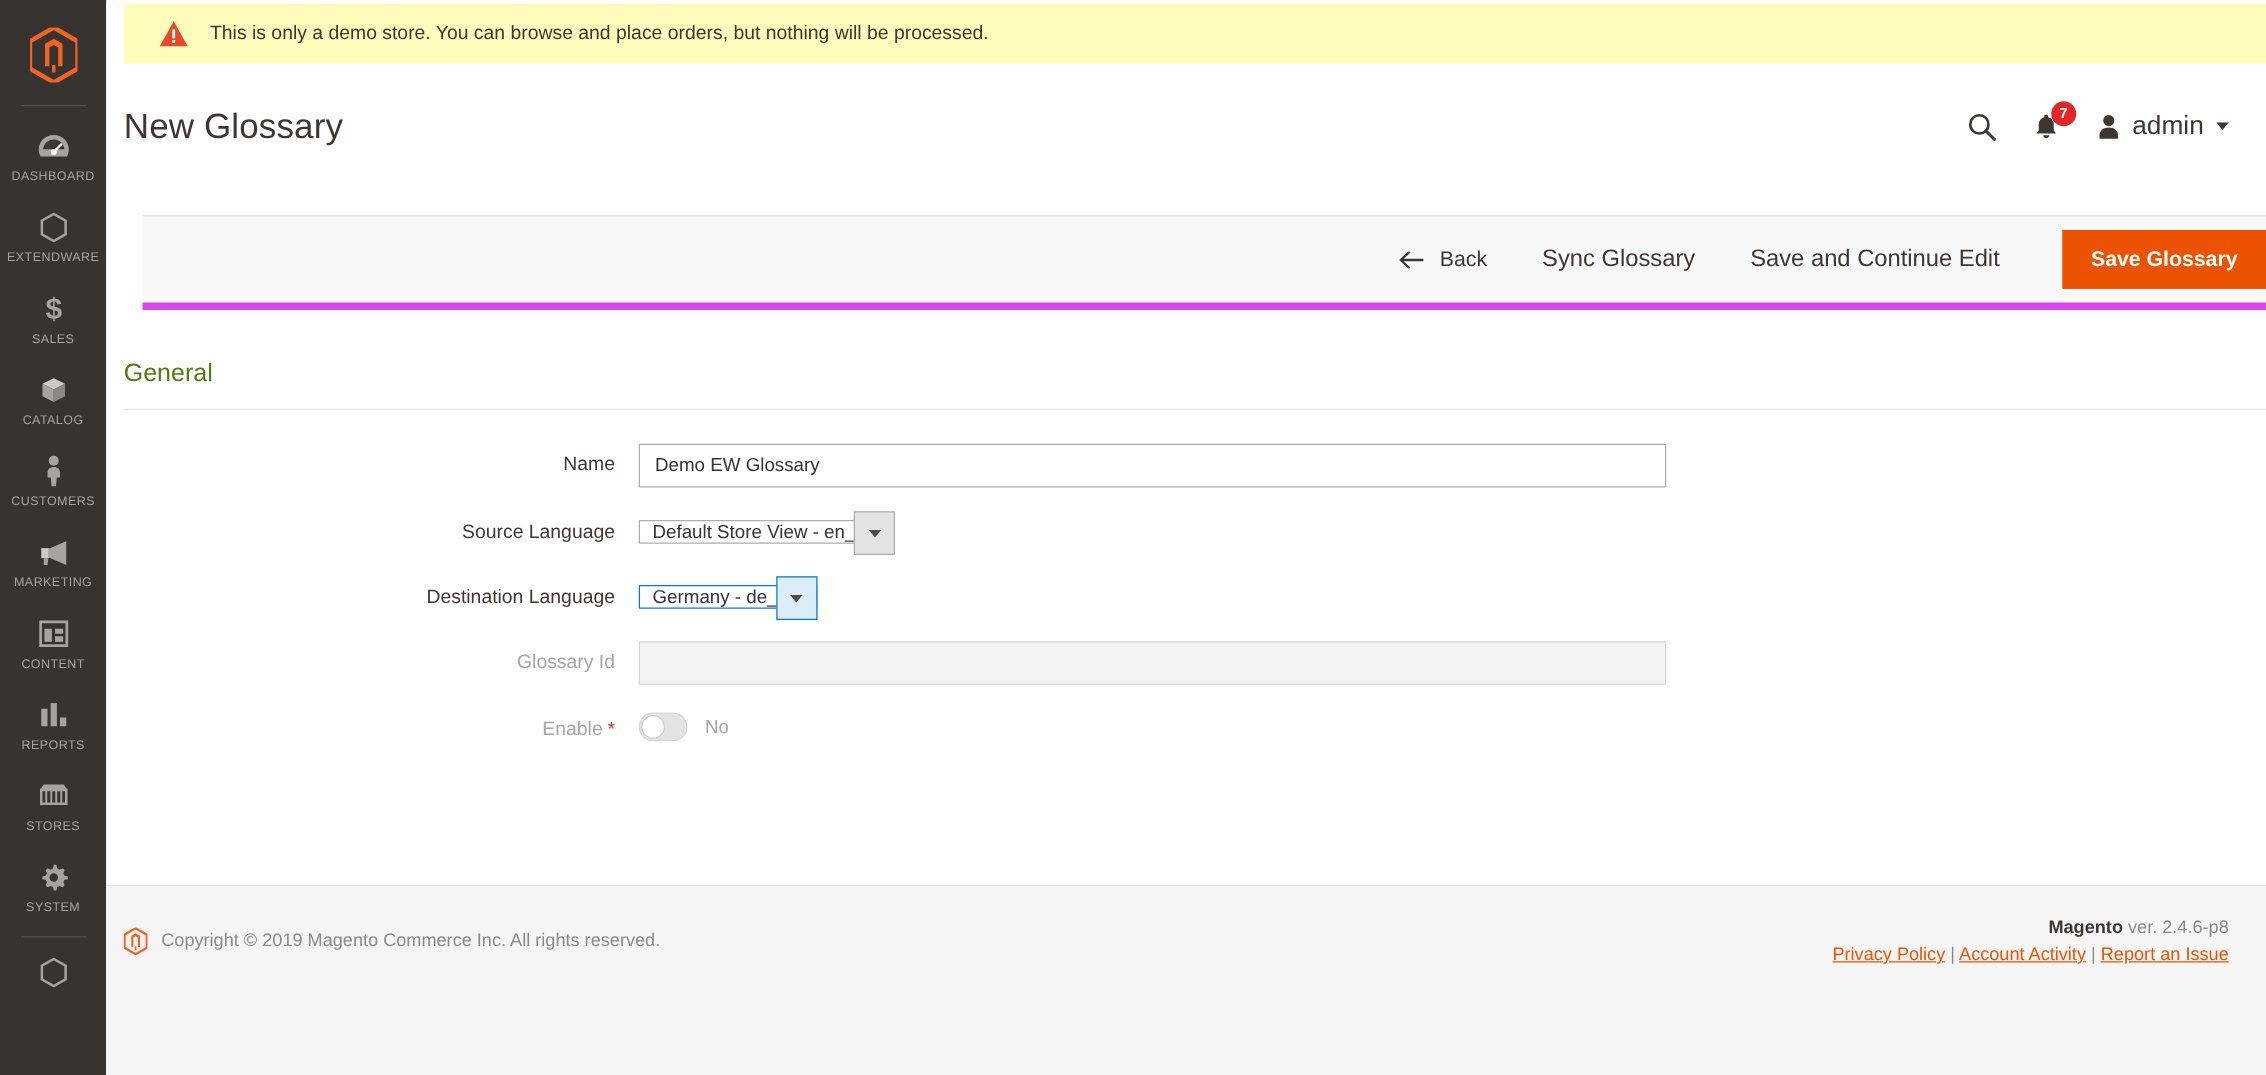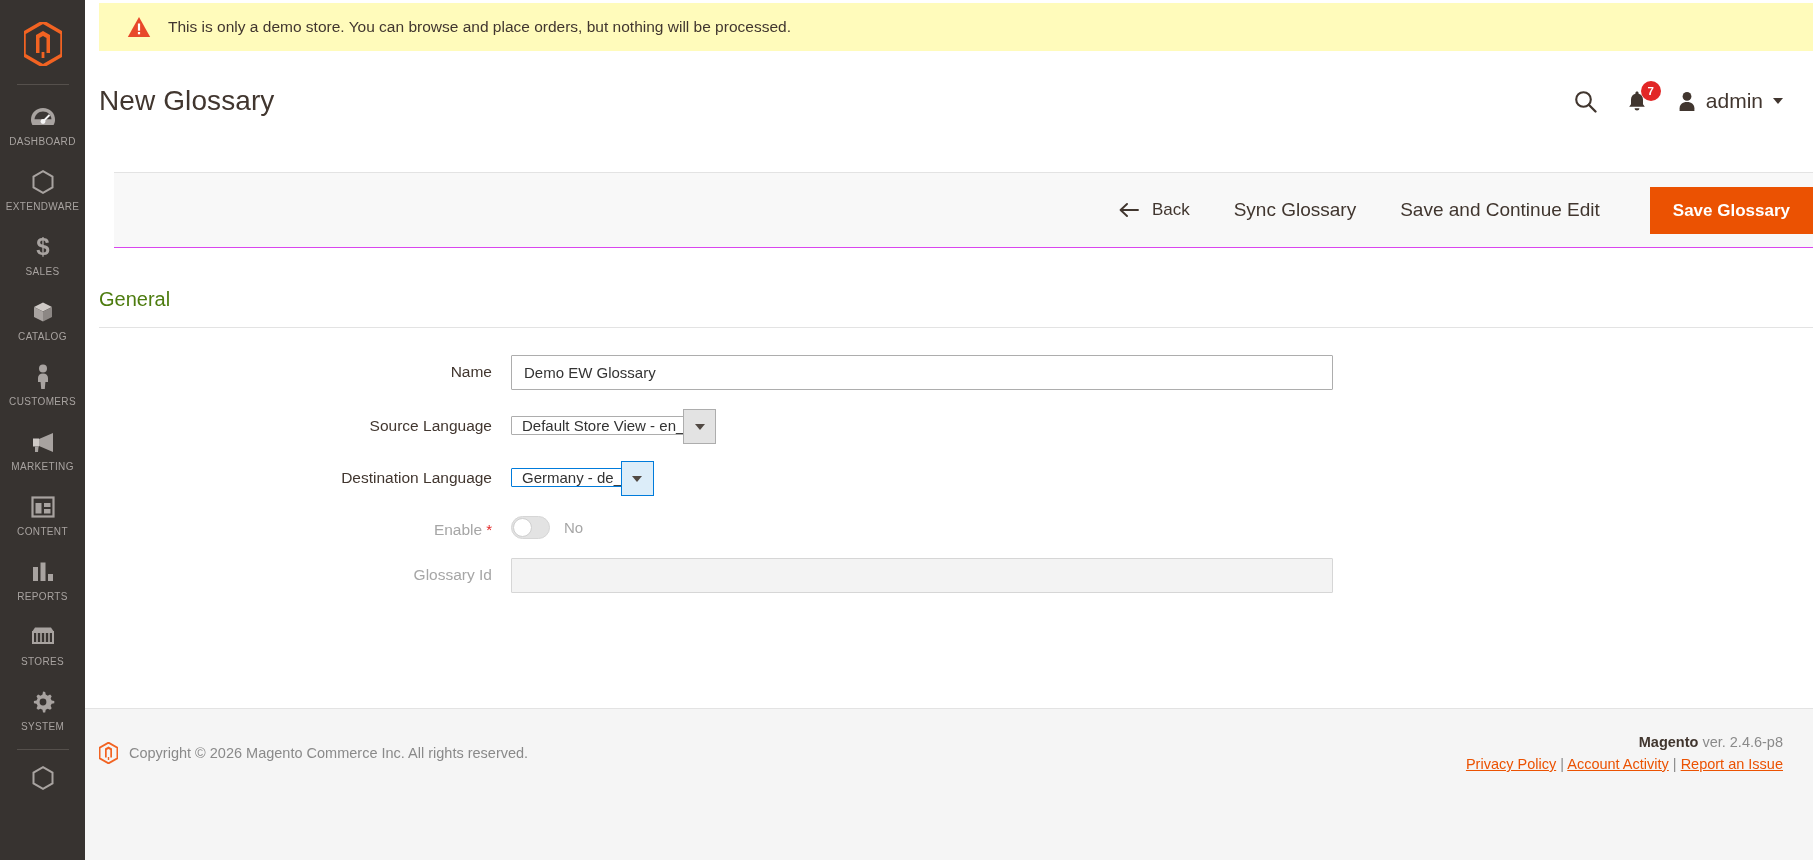--- a/index.html
+++ b/index.html
@@ -77,21 +77,21 @@
   .admin-wrap { display: flex; align-items: center; gap: 9px; cursor: pointer; }
   .admin-name { font-size: 21px; color: #41362f; }
   .caret-down {
     width: 0; height: 0; border-left: 5px solid transparent; border-right: 5px solid transparent;
     border-top: 6px solid #41362f; margin-left: 1px;
   }
 
   
   .action-bar {
     position: absolute; top: 172px; left: 29px; width: 1699px; height: 76px;
-    background: #f8f8f8; border-top: 1px solid #e3e3e3; border-bottom: 1px solid #d946ef;
+    background: #f8f8f8; border-top: 1px solid #e3e3e3; border-bottom: 6px solid #d946ef;
     display: flex; align-items: center; justify-content: flex-end;
   }
   .btn-back {
     display: flex; align-items: center; gap: 13px;
     font-size: 17px; color: #41362f; cursor: pointer; background: none; border: none;
     font-family: "Liberation Sans", sans-serif; padding: 0 22px;
   }
   .arrow-left { width: 20px; height: 14px; display:block; }
   .btn-link {
     font-size: 19px; color: #41362f; cursor: pointer; background: none; border: none;
@@ -392,50 +392,50 @@
           <span class="select-shell focused">
             <span class="select-box">Germany - de_DE</span>
             <span class="select-arrow">
                 <i></i>
               </span>
           </span>
         </div>
       </div>
 
       <div class="field-row">
+        <div class="field-label muted">Glossary Id</div>
+        <div class="field-ctl">
+          <input class="text-input readonly" type="text" readonly="" value="" style="">
+        </div>
+      </div>
+
+      <div class="field-row">
         <div class="field-label muted">
           <span>Enable</span><span class="req-star">*</span>
         </div>
         <div class="field-ctl">
           <div class="toggle-row">
             <div class="toggle">
                 <span class="knob"></span>
               </div>
             <span class="toggle-text">No</span>
           </div>
         </div>
       </div>
 
-      <div class="field-row">
-        <div class="field-label muted">Glossary Id</div>
-        <div class="field-ctl">
-          <input class="text-input readonly" type="text" readonly="" value="" style="">
-        </div>
-      </div>
-
     </form>
 
     <div class="footer">
       <div class="footer-left">
         <svg class="foot-logo" viewBox="0 0 19 22">
           <path d="M9.5 .6 L18.4 5.8 L18.4 16.2 L9.5 21.4 L.6 16.2 L.6 5.8 Z" fill="none" stroke="#f26322" stroke-width="1.8"></path>
           <path d="M9.5 4.6 L13 6.6 L13 15.5 L11.3 15.5 L11.3 7.9 L9.5 6.9 L7.7 7.9 L7.7 15.5 L6 15.5 L6 6.6 Z" fill="#f26322"></path>
           <rect x="8.8" y="15" width="1.4" height="3" fill="#f26322"></rect>
         </svg>
-        <span class="copyright">Copyright © 2026 Magento Commerce Inc. All rights reserved.</span>
+        <span class="copyright">Copyright © 2019 Magento Commerce Inc. All rights reserved.</span>
       </div>
       <div class="footer-right">
         <div class="ver-line"><b>Magento</b><span> ver. 2.4.6-p8</span></div>
         <div class="foot-links">
           <a>Privacy Policy</a>
           <span>|</span>
           <a>Account Activity</a>
           <span>|</span>
           <a>Report an Issue</a>
         </div>

